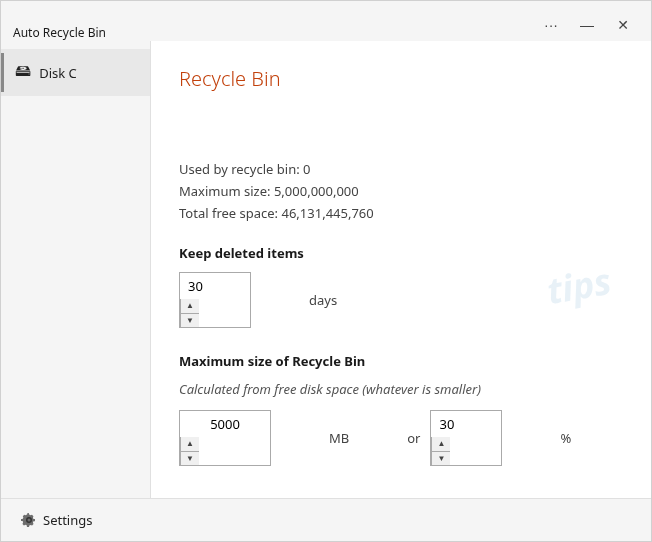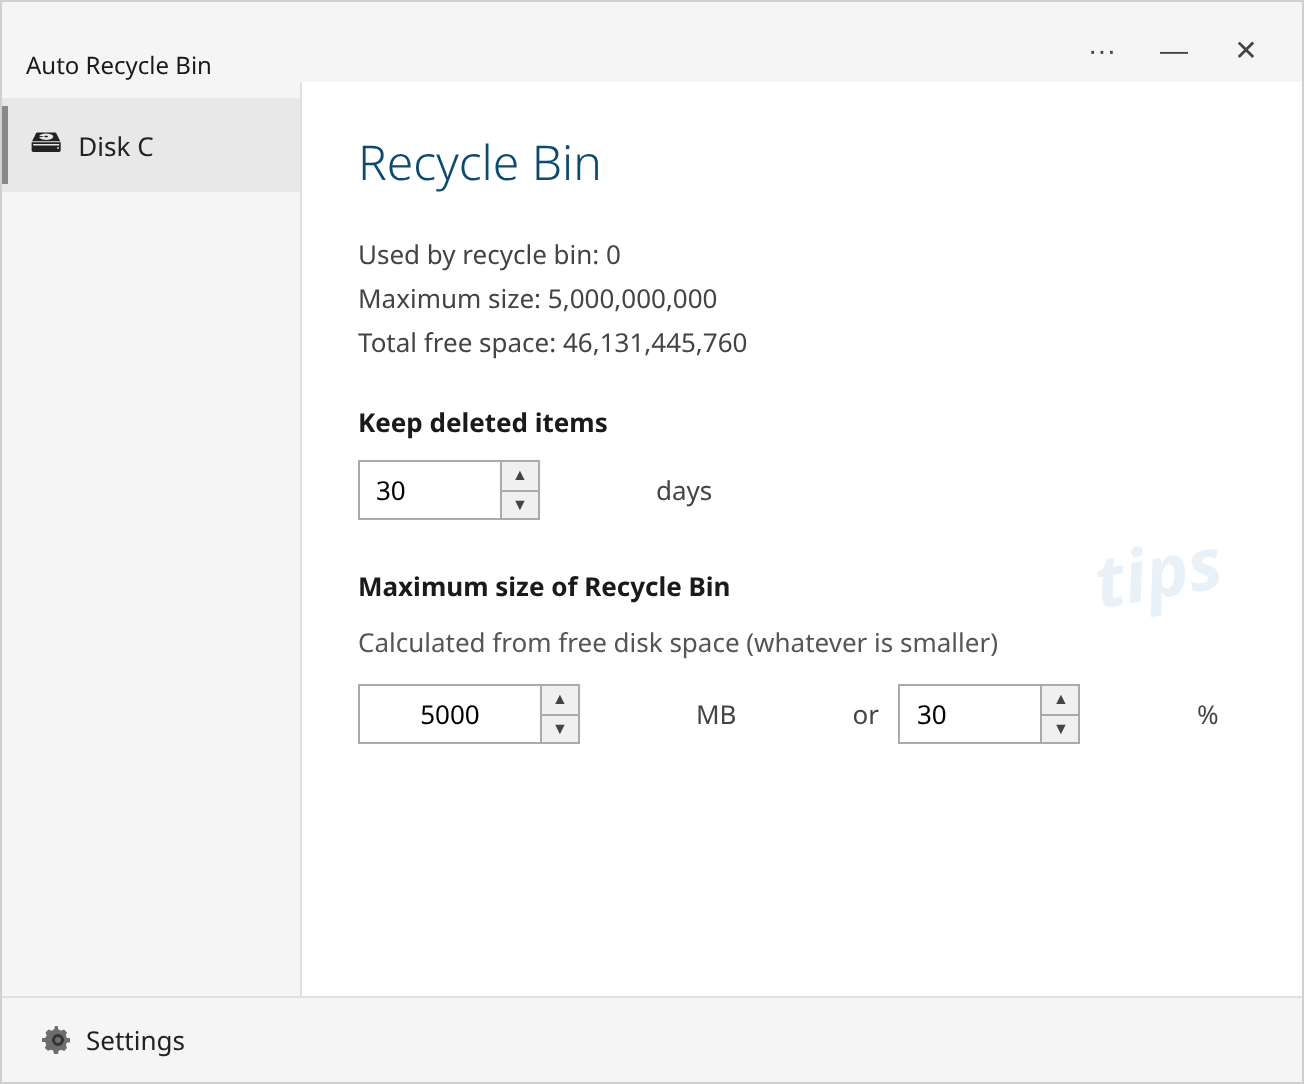--- a/index.html
+++ b/index.html
@@ -112,28 +112,29 @@
       flex: 1;
       padding: 24px 28px;
       background: #fff;
       display: flex;
       flex-direction: column;
       position: relative;
       overflow-y: auto;
     }
 
     .page-title {
-      font-size: 24px;
+      font-size: 20px;
       font-weight: 300;
-      color: #0c4a6e;
+      color: #c2410c;
       margin-bottom: 18px;
     }
 
     .info-section {
       margin-bottom: 20px;
+      margin-top: 48px;
     }
 
     .info-line {
       color: #444;
       font-size: 13px;
       line-height: 1.7;
     }
 
     .section-label {
       font-size: 13px;
@@ -147,20 +148,21 @@
       align-items: center;
       gap: 10px;
       margin-bottom: 24px;
     }
 
     .spinner-wrapper {
       display: flex;
       align-items: stretch;
       border: 1px solid #aaa;
       background: #fff;
+      flex-direction: column;
     }
 
     .spinner-input {
       border: none;
       outline: none;
       padding: 4px 8px;
       font-size: 13px;
       font-family: inherit;
       width: 70px;
       background: white;
@@ -198,20 +200,21 @@
     .unit-label {
       font-size: 13px;
       color: #444;
       margin-left: 48px;
     }
 
     .section-sublabel {
       font-size: 13px;
       color: #555;
       margin-bottom: 12px;
+      font-style: italic;
     }
 
     .footer {
       display: flex;
       align-items: center;
       justify-content: space-between;
       padding: 12px 20px;
       background: #f5f5f5;
       border-top: 1px solid #e0e0e0;
       flex-shrink: 0;

